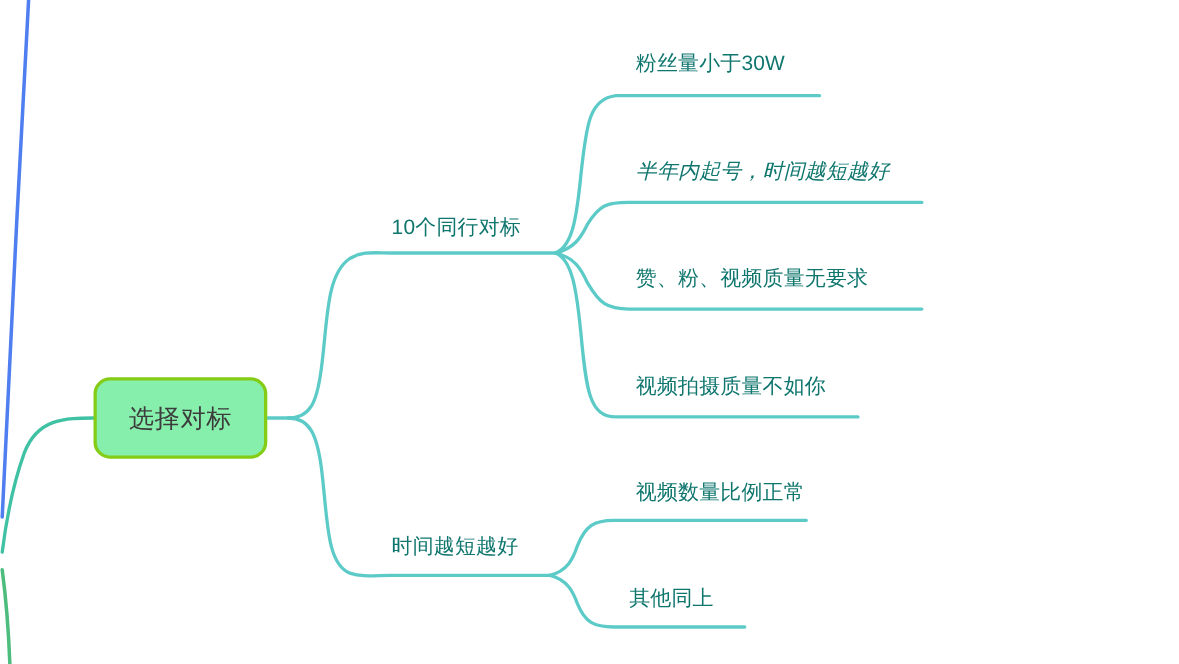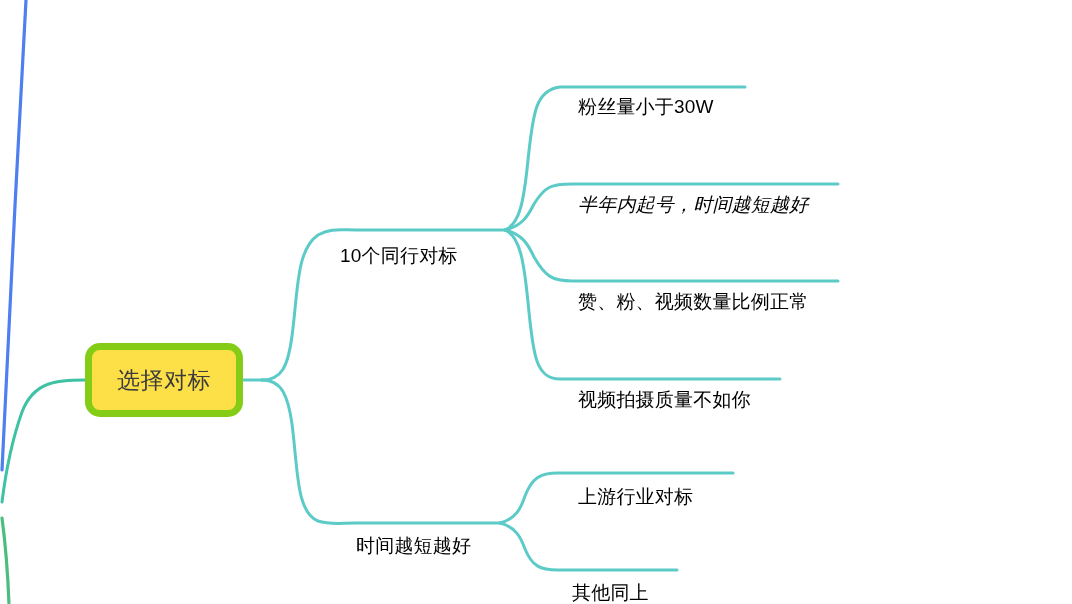--- a/index.html
+++ b/index.html
@@ -17,37 +17,36 @@
   }
   #wires {
     position: absolute;
     left: 0;
     top: 0;
     width: 1072px;
     height: 604px;
   }
   .node-label {
     position: absolute;
-    color: #000000;
+    color: #0f766e;
     font-size: 19px;
     line-height: 24px;
     white-space: nowrap;
     letter-spacing: 0.2px;
-    margin-top: 48px;
   }
   .root-node {
     position: absolute;
     left: 85px;
     top: 343px;
     width: 158px;
     height: 74px;
     box-sizing: border-box;
-    border: 7px solid #84cc16;
+    border: 3px solid #84cc16;
     border-radius: 15px;
-    background: #fde047;
+    background: #86efac;
     display: flex;
     align-items: center;
     justify-content: center;
   }
   .root-node .root-text {
     color: #3c3c3c;
     font-size: 23px;
     line-height: 28px;
     white-space: nowrap;
     letter-spacing: 0.5px;
@@ -82,25 +81,25 @@
 
     <path d="M 500 523 C 516 519, 521 508, 525 496 C 532 478, 540 473, 558 473 L 733 473" fill="none" stroke="#5ccbc8" stroke-width="3" stroke-linecap="round"></path>
 
     <path d="M 500 523 C 516 527, 521 538, 525 549 C 532 566, 540 570, 558 570 L 677 570" fill="none" stroke="#5ccbc8" stroke-width="3" stroke-linecap="round"></path>
   </svg>
 
   <div class="root-node">
     <span class="root-text">选择对标</span>
   </div>
 
-  <div class="node-label" style="left:340px; top:196px;">10个同行对标</div>
+  <div class="node-label" style="left:356px; top:196px;">10个同行对标</div>
 
   <div class="node-label" style="left:578px; top:47px;">粉丝量小于30W</div>
   <div class="node-label" style="left:578px; top:145px;font-style:italic;">半年内起号，时间越短越好</div>
-  <div class="node-label" style="left:578px; top:242px;">赞、粉、视频数量比例正常</div>
+  <div class="node-label" style="left:578px; top:242px;">赞、粉、视频质量无要求</div>
   <div class="node-label" style="left:578px; top:340px;">视频拍摄质量不如你</div>
 
   <div class="node-label" style="left:356px; top:486px;">时间越短越好</div>
 
-  <div class="node-label" style="left:578px; top:437px;">上游行业对标</div>
+  <div class="node-label" style="left:578px; top:437px;">视频数量比例正常</div>
   <div class="node-label" style="left:572px; top:533px;text-align:right;">其他同上</div>
 
 </div>
 
 </body></html>

